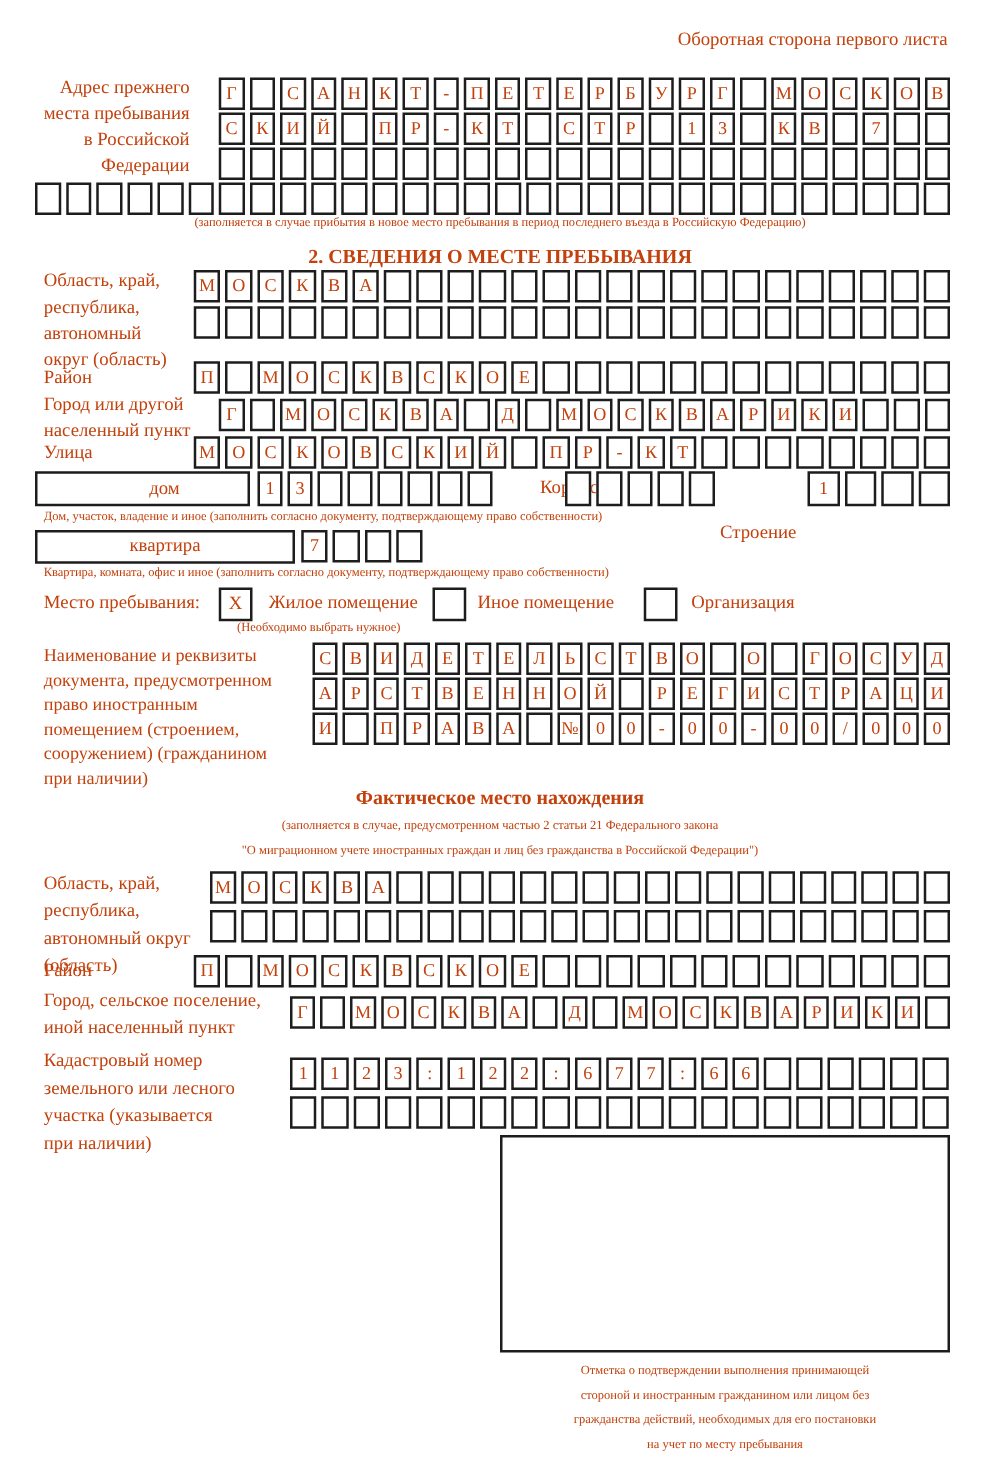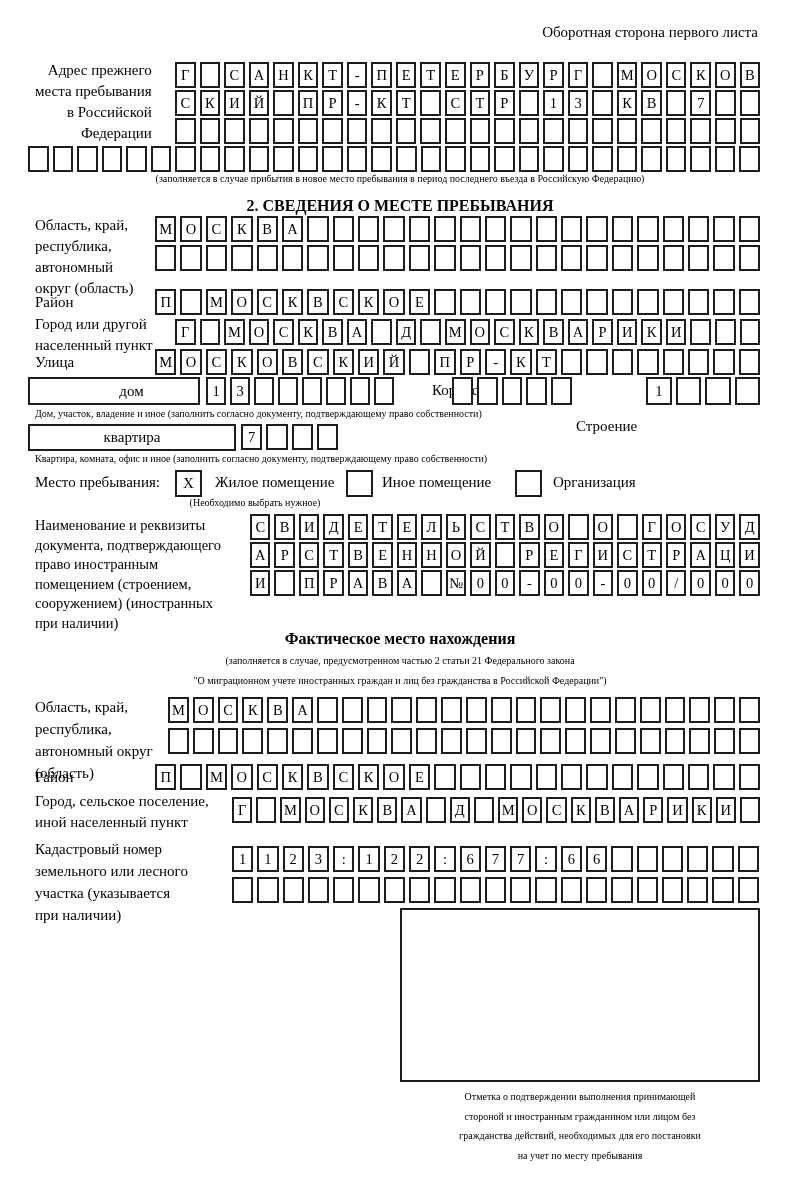--- a/index.html
+++ b/index.html
@@ -1,18 +1,18 @@
 <!DOCTYPE html>
 <html><head>
 <meta charset="utf-8">
 <style>
   html,body{margin:0;padding:0;background:#fff;}
   #form{
     position:relative;width:800px;height:1180px;background:#fff;
-    font-family:"Liberation Serif","DejaVu Serif",serif;color:#000000;
+    font-family:"Liberation Serif","DejaVu Serif",serif;color:#c2410c;
     overflow:hidden;
   }
   .row{position:absolute;display:flex;gap:4px;}
   .cell{
     flex:1 1 0;height:26px;border:2px solid #1d1d1d;box-sizing:border-box;
     display:flex;align-items:center;justify-content:center;
     font-size:14.5px;background:#fff;min-width:0;
   }
   .h28 .cell{height:28px;}
   .lbl{position:absolute;font-size:15px;line-height:21px;}
@@ -345,24 +345,24 @@
   <div class="cbox" style="top:470px;left:175px;">X</div>
   <div class="lbl" style="top:472px;left:215px;">Жилое помещение</div>
   <div class="cbox" style="top:470px;left:346px;"></div>
   <div class="lbl" style="top:472px;left:382px;">Иное помещение</div>
   <div class="cbox" style="top:470px;left:515px;"></div>
   <div class="lbl" style="top:472px;left:553px;">Организация</div>
   <div class="note center" style="top:497px;left:155px;width:200px;">(Необходимо выбрать нужное)</div>
 
   <div class="lbl lbl19" style="top:516px;left:35px;">
       <div>Наименование и реквизиты</div>
-      <div>документа, подтверждающего</div>
+      <div>документа, предусмотренном</div>
       <div>право иностранным</div>
       <div>помещением (строением,</div>
-      <div>сооружением) (иностранных</div>
+      <div>сооружением) (гражданином</div>
       <div>при наличии)</div>
     </div>
   <div class="row" style="top:514px;left:250px;width:510px;">
       <div class="cell">С</div>
       <div class="cell">В</div>
       <div class="cell">И</div>
       <div class="cell">Д</div>
       <div class="cell">Е</div>
       <div class="cell">Т</div>
       <div class="cell">Е</div>

